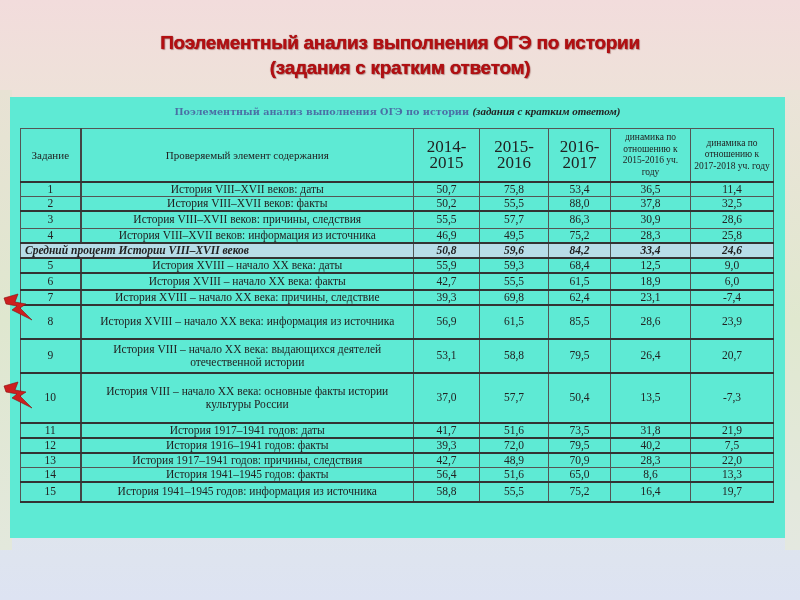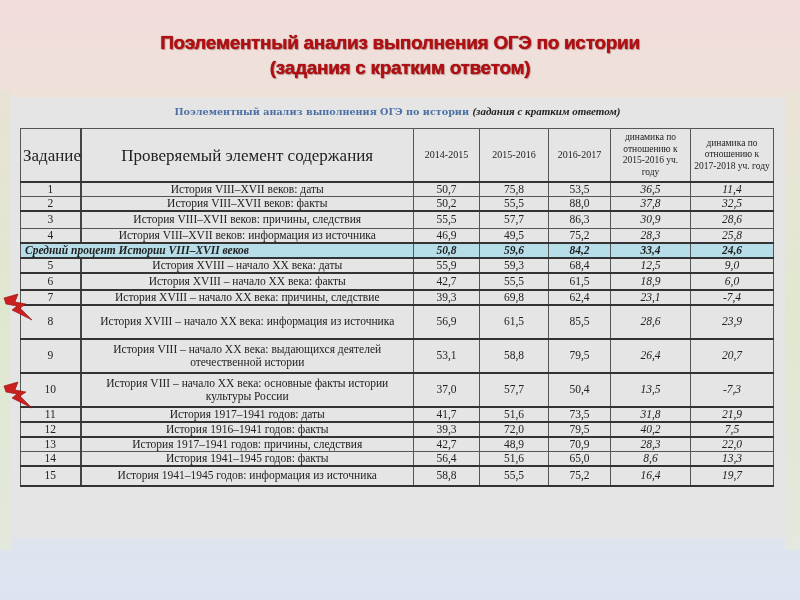--- a/index.html
+++ b/index.html
@@ -17,43 +17,43 @@
     background: linear-gradient(180deg, #ebe3d8 0%, #e0e8cf 50%, #e4e8e0 100%);
   }
   .slide-title {
     position: absolute; left: 0; top: 30px; width: 800px; text-align: center;
     color: #b30f12; font-family: "Liberation Sans", sans-serif; font-weight: bold;
     font-size: 19px; line-height: 25px; letter-spacing: -0.3px;
     text-shadow: 0 0 1px #7a0a0a, 1px 1px 1px rgba(90,0,0,0.35);
   }
   .panel {
     position: absolute; left: 10px; top: 97px; width: 775px; height: 441px;
-    background: #e5e5e5;
+    background: #5eead4;
   }
   .panel-title {
     position: absolute; left: 0; top: 8px; width: 775px; text-align: center;
     font-family: "DejaVu Serif", serif; font-size: 9.6px; font-weight: bold; color: #4a6fa5;
   }
   .panel-title .sub { color: #222; font-style: italic; font-family: "Liberation Serif", serif; font-size: 11px; }
   table.grid {
     position: absolute; left: 10px; top: 31px; width: 753px;
     border-collapse: collapse; table-layout: fixed;
     font-family: "Liberation Serif", serif; color: #222;
   }
   table.grid td, table.grid th {
     border: 1px solid #555; padding: 0 2px; text-align: center; font-size: 11.5px; line-height: 13px;
     font-weight: normal;
   }
-  table.grid th { font-size: 17px; }
+  table.grid th { font-size: 11px; }
   table.grid th.small { font-size: 9.5px; line-height: 11.5px; }
-  table.grid th.year { font-size: 10px; line-height: 16px; }
+  table.grid th.year { font-size: 17px; line-height: 16px; }
   table.grid tr.hdr th { height: 52px; border-bottom: 2px solid #333; }
   table.grid td.c1 { border-right: 2px solid #444; }
   table.grid th.c1 { border-right: 2px solid #444; }
-  table.grid td.dyn { font-style: italic; }
+  table.grid td.dyn { }
   table.grid tr.avg td { background: #b7dde8; font-weight: bold; font-style: italic; }
   table.grid tr.avg td.avg-label { text-align: left; padding-left: 4px; margin-left: 24px; }
   table.grid tr.thick td { border-bottom: 2px solid #333; }
   .bolt { position: absolute; width: 34px; height: 30px; }
 </style>
 </head>
 <body>
 
 <div class="side-strip-left"></div>
 <div class="side-strip-right"></div>
@@ -88,21 +88,21 @@
       <th class="small">динамика по отношению к 2015-2016 уч. году</th>
       <th class="small">динамика по отношению к 2017-2018 уч. году</th>
     </tr>
     </tbody>
       <tbody id="tbody">
         <tr style="height: 14px;">
           <td class="c1">1</td>
           <td>История VIII–XVII веков: даты</td>
           <td>50,7</td>
           <td>75,8</td>
-          <td>53,5</td>
+          <td>53,4</td>
           <td class="dyn">36,5</td>
           <td class="dyn">11,4</td>
         </tr>
         <tr class="thick" style="height: 14px;">
           <td class="c1">2</td>
           <td>История VIII–XVII веков: факты</td>
           <td>50,2</td>
           <td>55,5</td>
           <td>88,0</td>
           <td class="dyn">37,8</td>
@@ -172,21 +172,21 @@
         </tr>
         <tr class="thick" style="height: 34px;">
           <td class="c1">9</td>
           <td>История VIII – начало XX века: выдающихся деятелей отечественной истории</td>
           <td>53,1</td>
           <td>58,8</td>
           <td>79,5</td>
           <td class="dyn">26,4</td>
           <td class="dyn">20,7</td>
         </tr>
-        <tr class="thick" style="height: 34px;">
+        <tr class="thick" style="height: 50px;">
           <td class="c1">10</td>
           <td>История VIII – начало XX века: основные факты истории культуры России</td>
           <td>37,0</td>
           <td>57,7</td>
           <td>50,4</td>
           <td class="dyn">13,5</td>
           <td class="dyn">-7,3</td>
         </tr>
         <tr class="thick" style="height: 14px; margin-top: 16px;">
           <td class="c1">11</td>

